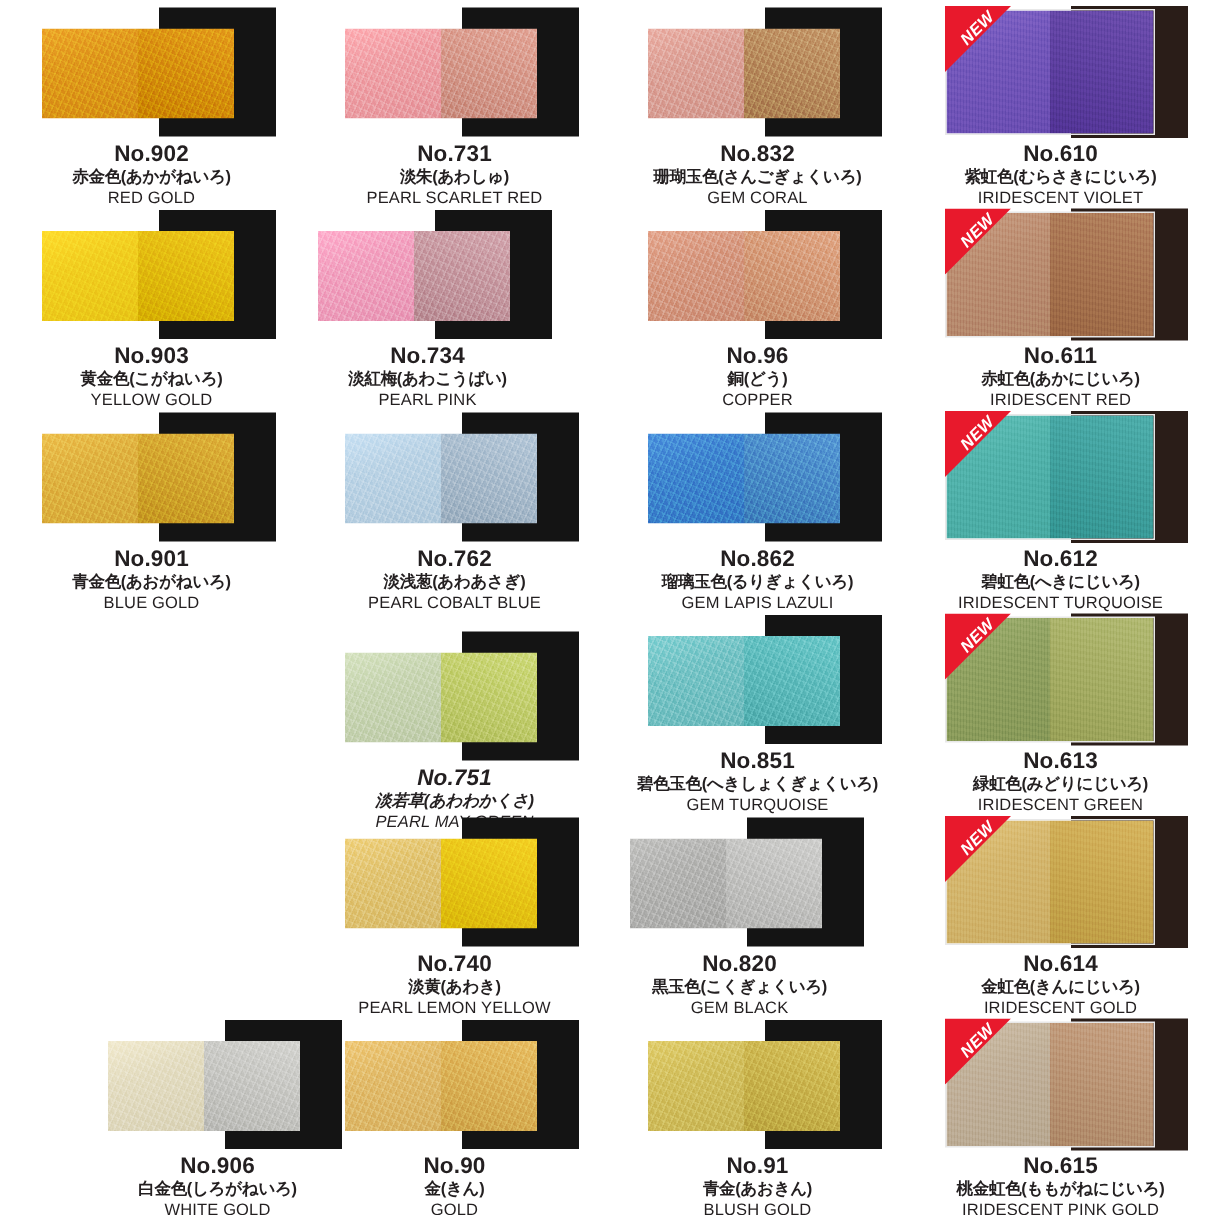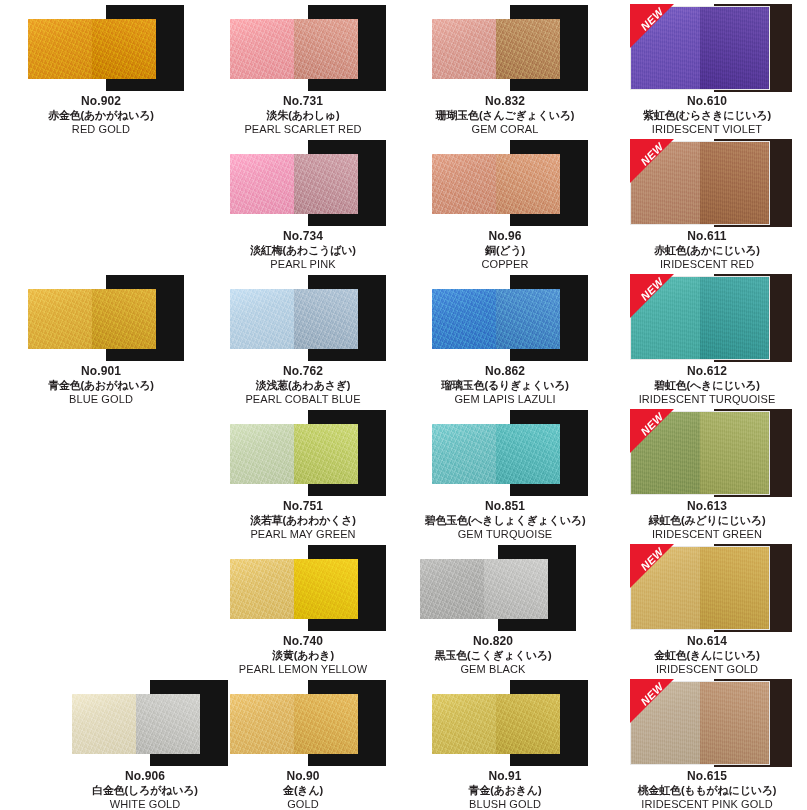--- a/index.html
+++ b/index.html
@@ -130,21 +130,21 @@
   
   .caption {
     position: absolute;
     left: 0;
     top: 95px;
     width: 202px;
     text-align: center;
     line-height: 1;
   }
   .code {
-    font-size: 12px;
+    font-size: 15px;
     font-weight: 600;
     color: #231f20;
     letter-spacing: .1px;
     margin: 0 0 3px 0;
     white-space: nowrap;
   }
   .jp {
     font-size: 11px;
     font-weight: 600;
     color: #231f20;
@@ -222,21 +222,36 @@
           <div class="tri"></div>
           <div class="txt">NEW</div>
         </div>
       </div>
       <div class="caption">
         <div class="code">No.610</div>
         <div class="jp">紫虹色(むらさきにじいろ)</div>
         <div class="en">IRIDESCENT VIOLET</div>
       </div>
     </div>
-    <div class="cell" style="left: 202px; top: 135px; text-decoration: underline;">
+    <div class="cell" style="left: 0px; top: 135px;">
+      <div class="stage">
+        <div class="blackbar"></div>
+        <div class="foil">
+          <div class="half left" style="background: linear-gradient(160deg, rgb(255, 221, 46) 0%, rgb(242, 207, 32) 38%, rgb(232, 197, 22) 100%);"></div>
+          <div class="half right" style="background: linear-gradient(200deg, rgb(239, 199, 28) 0%, rgb(227, 187, 16) 45%, rgb(213, 173, 2) 100%);"></div>
+          <div class="grain"></div>
+        </div>
+      </div>
+      <div class="caption">
+        <div class="code">No.903</div>
+        <div class="jp">黄金色(こがねいろ)</div>
+        <div class="en">YELLOW GOLD</div>
+      </div>
+    </div>
+    <div class="cell" style="left: 184px; top: 135px; text-decoration: underline;">
       <div class="stage">
         <div class="blackbar"></div>
         <div class="foil">
           <div class="half left" style="background: linear-gradient(160deg, rgb(255, 176, 206) 0%, rgb(242, 162, 192) 38%, rgb(232, 152, 182) 100%);"></div>
           <div class="half right" style="background: linear-gradient(200deg, rgb(211, 166, 174) 0%, rgb(199, 154, 162) 45%, rgb(185, 140, 148) 100%);"></div>
           <div class="grain"></div>
         </div>
       </div>
       <div class="caption">
         <div class="code">No.734</div>
@@ -335,21 +350,21 @@
           <div class="tri"></div>
           <div class="txt">NEW</div>
         </div>
       </div>
       <div class="caption">
         <div class="code">No.612</div>
         <div class="jp">碧虹色(へきにじいろ)</div>
         <div class="en">IRIDESCENT TURQUOISE</div>
       </div>
     </div>
-    <div class="cell" style="left: 202px; top: 405px;">
+    <div class="cell" style="left: 202px; top: 416px; font-style: italic;">
       <div class="stage">
         <div class="blackbar"></div>
         <div class="foil">
           <div class="half left" style="background: linear-gradient(160deg, rgb(215, 228, 194) 0%, rgb(201, 214, 180) 38%, rgb(191, 204, 170) 100%);"></div>
           <div class="half right" style="background: linear-gradient(200deg, rgb(206, 218, 122) 0%, rgb(194, 206, 110) 45%, rgb(180, 192, 96) 100%);"></div>
           <div class="grain"></div>
         </div>
       </div>
       <div class="caption">
         <div class="code">No.751</div>

